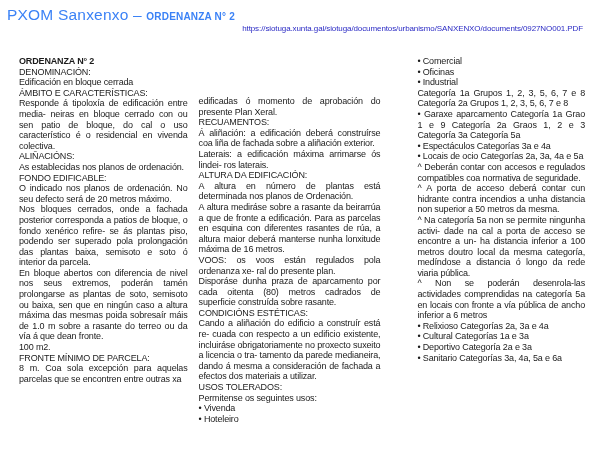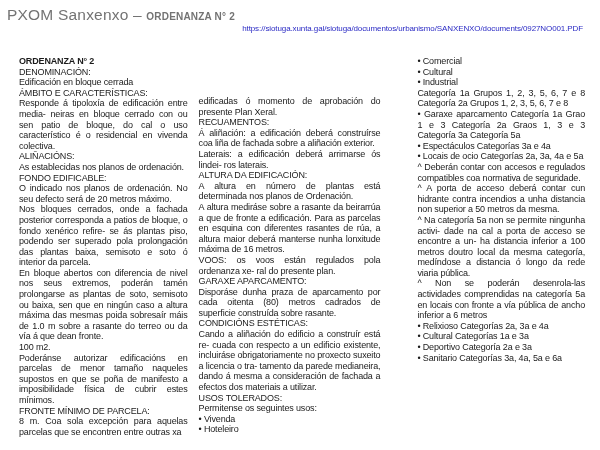--- a/index.html
+++ b/index.html
@@ -52,68 +52,66 @@
   .col p {
     margin: 0;
     text-align: justify;
   }
   .col p.bold   { font-weight: 700; }
   .col p.italic { }
 </style>
 </head>
 <body>
 
-<div class="doc-title" style="color: #737373;">
+<div class="doc-title" style="color: #3b82f6;">
   <span class="main">PXOM Sanxenxo – </span><span class="sub">ORDENANZA N° 2</span>
 </div>
 
 <a class="url-line" href="#" style="color: rgb(42, 42, 196);">https://siotuga.xunta.gal/siotuga/documentos/urbanismo/SANXENXO/documents/0927NO001.PDF</a>
 
 <div class="columns">
   <div class="col col-1" style="color: rgb(27, 27, 27);">
       <p class="bold">ORDENANZA N° 2</p>
       <p class="italic">DENOMINACIÓN:</p>
       <p class="normal">Edificación en bloque cerrada</p>
       <p class="italic">ÁMBITO E CARACTERÍSTICAS:</p>
       <p class="normal">Responde á tipoloxía de edificación entre media- neiras en bloque cerrado con ou sen patio de bloque, do cal o uso característico é o residencial en vivenda colectiva.</p>
       <p class="italic">ALIÑACIÓNS:</p>
       <p class="normal">As establecidas nos planos de ordenación.</p>
       <p class="italic">FONDO EDIFICABLE:</p>
       <p class="normal">O indicado nos planos de ordenación. No seu defecto será de 20 metros máximo.</p>
       <p class="normal">Nos bloques cerrados, onde a fachada posterior corresponda a patios de bloque, o fondo xenérico refire- se ás plantas piso, podendo ser superado pola prolongación das plantas baixa, semisoto e soto ó interior da parcela.</p>
       <p class="normal">En bloque abertos con diferencia de nivel nos seus extremos, poderán tamén prolongarse as plantas de soto, semisoto ou baixa, sen que en ningún caso a altura máxima das mesmas poida sobresaír máis de 1.0 m sobre a rasante do terreo ou da vía á que dean fronte.</p>
       <p class="normal">100 m2.</p>
-      <p class="normal">Poderánse autorizar edificacións en parcelas de menor tamaño naqueles supostos en que se poña de manifesto a imposibilidade física de cubrir estes mínimos.</p>
       <p class="italic">FRONTE MÍNIMO DE PARCELA:</p>
       <p class="normal">8 m. Coa sola excepción para aquelas parcelas que se encontren entre outras xa</p>
     </div>
   <div class="col col-2" style="color: rgb(27, 27, 27); margin-top: 40px;">
       <p class="normal">edificadas ó momento de aprobación do presente Plan Xeral.</p>
       <p class="italic">RECUAMENTOS:</p>
       <p class="normal">Á aliñación: a edificación deberá construírse coa liña de fachada sobre a aliñación exterior.</p>
-      <p class="normal">Laterais: a edificación deberá arrimarse ós lindei- ros laterais.</p>
+      <p class="normal">Laterais: a edificación máxima arrimarse ós lindei- ros laterais.</p>
       <p class="italic">ALTURA DA EDIFICACIÓN:</p>
       <p class="normal">A altura en número de plantas está determinada nos planos de Ordenación.</p>
       <p class="normal">A altura mediráse sobre a rasante da beirarrúa a que de fronte a edificación. Para as parcelas en esquina con diferentes rasantes de rúa, a altura maior deberá manterse nunha lonxitude máxima de 16 metros.</p>
       <p class="normal">VOOS: os voos están regulados pola ordenanza xe- ral do presente plan.</p>
-      <p class="italic">GARAXE APARCAMENTO:</p>
       <p class="normal">Disporáse dunha praza de aparcamento por cada oitenta (80) metros cadrados de superficie construída sobre rasante.</p>
       <p class="italic">CONDICIÓNS ESTÉTICAS:</p>
       <p class="normal">Cando a aliñación do edificio a construír está re- cuada con respecto a un edificio existente, incluiráse obrigatoriamente no proxecto suxeito a licencia o tra- tamento da parede medianeira, dando á mesma a consideración de fachada a efectos dos materiais a utilizar.</p>
       <p class="italic">USOS TOLERADOS:</p>
       <p class="normal">Permitense os seguintes usos:</p>
       <p class="normal">• Vivenda</p>
       <p class="normal">• Hoteleiro</p>
     </div>
   <div class="col col-3" style="color: rgb(27, 27, 27);">
       <p class="normal">• Comercial</p>
-      <p class="normal">• Cultural</p>
+      <p class="normal">• Oficinas</p>
       <p class="normal">• Industrial</p>
       <p class="normal">Categoría 1a Grupos 1, 2, 3, 5, 6, 7 e 8 Categoría 2a Grupos 1, 2, 3, 5, 6, 7 e 8</p>
-      <p class="normal">• Garaxe aparcamento Categoría 1a Grao 1 e 3 Categoría 2a Graos 1, 3 e 3 Categoría 3a Categoría 5a</p>
+      <p class="normal">• Garaxe aparcamento Categoría 1a Grao 1 e 9 Categoría 2a Graos 1, 2 e 3 Categoría 3a Categoría 5a</p>
       <p class="normal">• Espectáculos Categorías 3a e 4a</p>
       <p class="normal">• Locais de ocio Categorías 2a, 3a, 4a e 5a</p>
       <p class="normal">^ Deberán contar con accesos e regulados compatibles coa normativa de seguridade.</p>
       <p class="normal">^ A porta de acceso deberá contar cun hidrante contra incendios a unha distancia non superior a 50 metros da mesma.</p>
       <p class="normal">^ Na categoría 5a non se permite ningunha activi- dade na cal a porta de acceso se encontre a un- ha distancia inferior a 100 metros doutro local da mesma categoría, medíndose a distancia ó longo da rede viaria pública.</p>
       <p class="normal">^ Non se poderán desenrola-las actividades comprendidas na categoría 5a en locais con fronte a vía pública de ancho inferior a 6 metros</p>
       <p class="normal">• Relixioso Categorías 2a, 3a e 4a</p>
       <p class="normal">• Cultural Categorías 1a e 3a</p>
       <p class="normal">• Deportivo Categoría 2a e 3a</p>
       <p class="normal">• Sanitario Categorías 3a, 4a, 5a e 6a</p>

